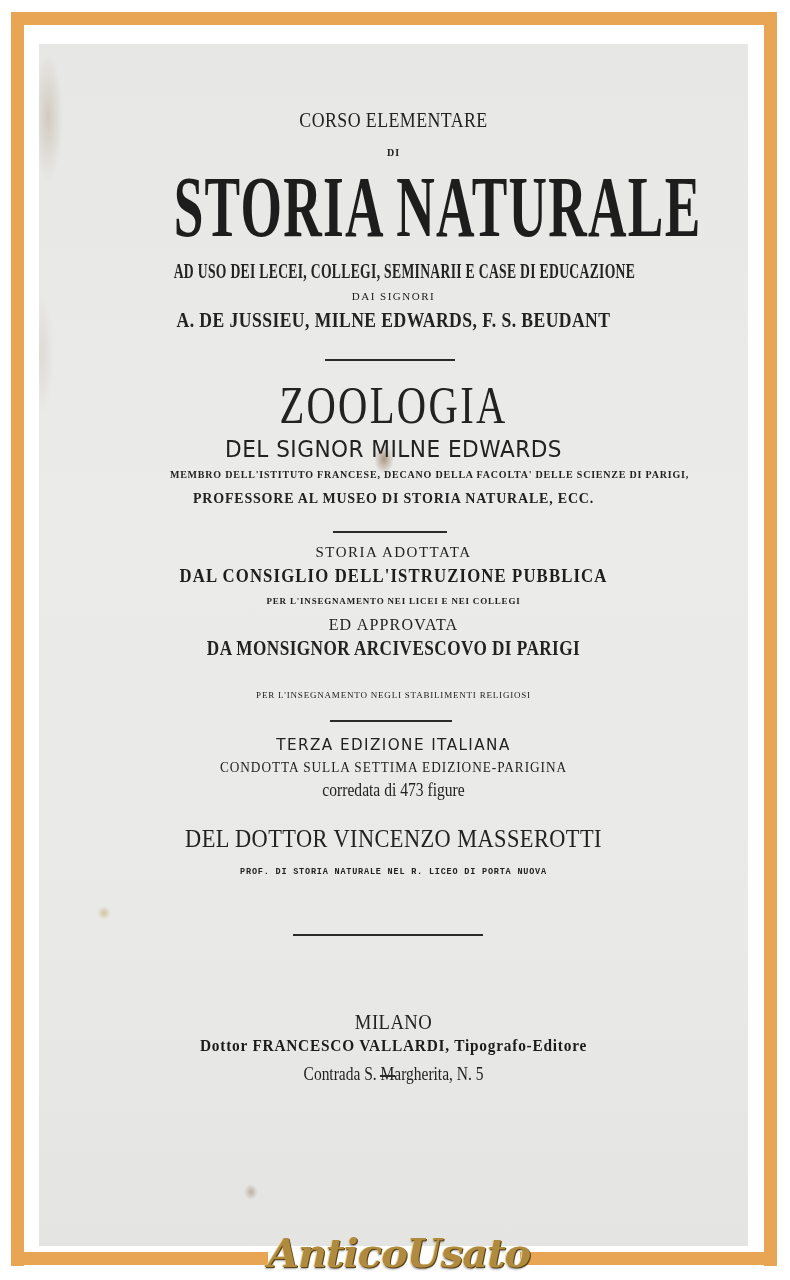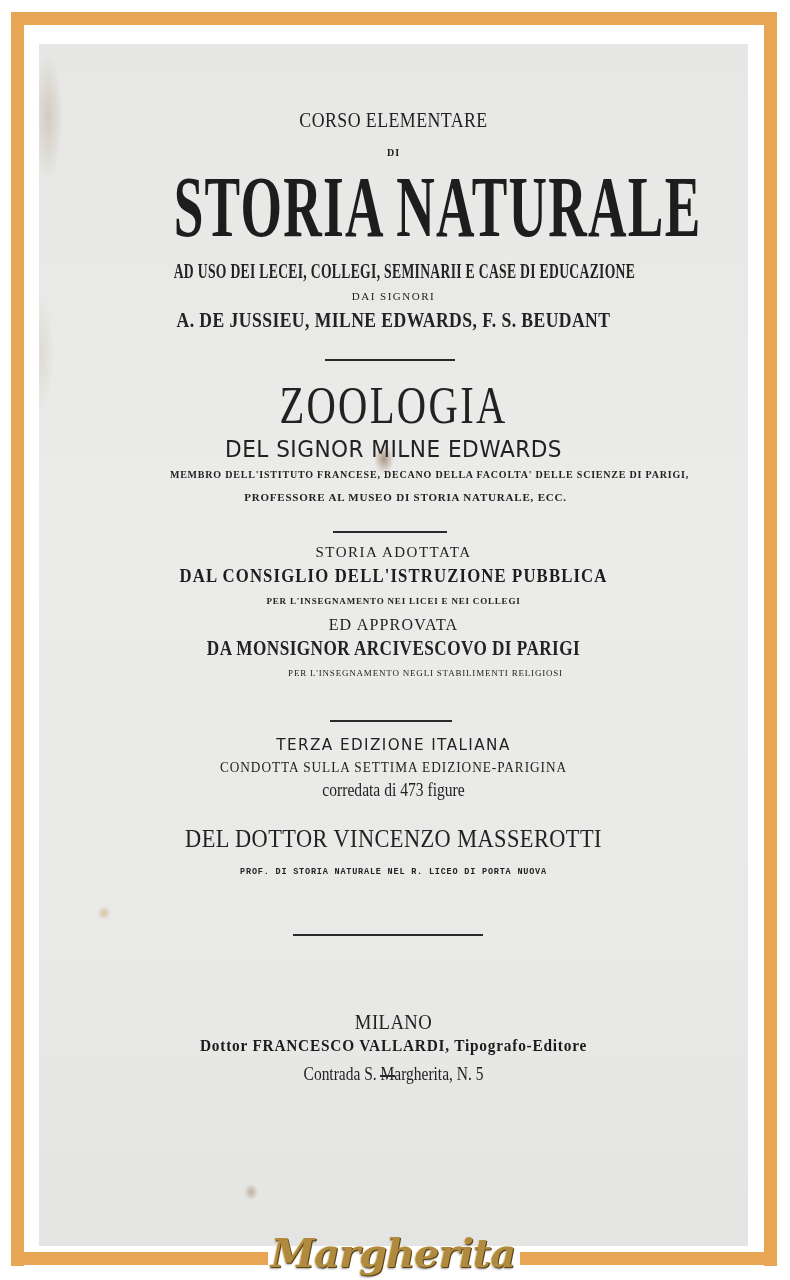--- a/index.html
+++ b/index.html
@@ -52,42 +52,42 @@
   <div class="line" style="top:120px; font-size:86px; font-weight:bold; letter-spacing:2px; transform:scaleX(0.62); color:#1d1d1d;">STORIA NATURALE</div>
   <div class="line" style="top:216px; font-size:22px; font-weight:bold; transform:scaleX(0.62); letter-spacing:0.5px;">AD USO DEI LECEI, COLLEGI, SEMINARII E CASE DI EDUCAZIONE</div>
   <div class="line" style="top:247px; font-size:11px; letter-spacing:1.5px;">DAI SIGNORI</div>
   <div class="line" style="top:266px; font-size:20px; font-weight:bold; letter-spacing:0.5px; transform:scaleX(0.88);">A. DE JUSSIEU, MILNE EDWARDS, F. S. BEUDANT</div>
 
   <div class="rule" style="left:286px; top:315px; width:130px;"></div>
 
   <div class="line" style="top:336px; font-size:52px; letter-spacing:3px; transform:scaleX(0.78);">ZOOLOGIA</div>
   <div class="line" style="top:394px; font-family:'DejaVu Sans', sans-serif; font-size:23px; letter-spacing:0.5px; transform:scaleX(0.94);">DEL SIGNOR MILNE EDWARDS</div>
   <div class="line" style="top:426px; font-size:10px; font-weight:bold; letter-spacing:0.8px;padding-left:36px;">MEMBRO DELL'ISTITUTO FRANCESE, DECANO DELLA FACOLTA' DELLE SCIENZE DI PARIGI,</div>
-  <div class="line" style="top:448px; font-size:11px; font-weight:bold; letter-spacing:0.8px;margin-left:12px;">PROFESSORE AL MUSEO DI STORIA NATURALE, ECC.</div>
+  <div class="line" style="top:448px; font-size:14px; font-weight:bold; letter-spacing:0.8px;">PROFESSORE AL MUSEO DI STORIA NATURALE, ECC.</div>
 
   <div class="rule" style="left:294px; top:487px; width:114px;"></div>
 
   <div class="line" style="top:501px; font-size:15px; letter-spacing:1.5px;">STORIA ADOTTATA</div>
   <div class="line" style="top:523px; font-size:18px; font-weight:bold; letter-spacing:1.2px; transform:scaleX(0.93); color:#1d1d1d;">DAL CONSIGLIO DELL'ISTRUZIONE PUBBLICA</div>
   <div class="line" style="top:553px; font-size:9px; font-weight:bold; letter-spacing:0.8px;">PER L'INSEGNAMENTO NEI LICEI E NEI COLLEGI</div>
   <div class="line" style="top:573px; font-size:16px; letter-spacing:1.2px;">ED APPROVATA</div>
   <div class="line" style="top:594px; font-size:20px; font-weight:bold; letter-spacing:0.5px; transform:scaleX(0.86);">DA MONSIGNOR ARCIVESCOVO DI PARIGI</div>
-  <div class="line" style="top:625px; font-size:9px; letter-spacing:0.8px;margin-left:32px;">PER L'INSEGNAMENTO NEGLI STABILIMENTI RELIGIOSI</div>
+  <div class="line" style="top:647px; font-size:9px; letter-spacing:0.8px;">PER L'INSEGNAMENTO NEGLI STABILIMENTI RELIGIOSI</div>
 
   <div class="rule" style="left:291px; top:676px; width:122px;"></div>
 
   <div class="line" style="top:693px; font-family:'DejaVu Sans', sans-serif; font-size:16px; letter-spacing:1.5px; transform:scaleX(0.95);">TERZA EDIZIONE ITALIANA</div>
   <div class="line" style="top:717px; font-size:14px; letter-spacing:1px; transform:scaleX(0.95);">CONDOTTA SULLA SETTIMA EDIZIONE-PARIGINA</div>
   <div class="line" style="top:736px; font-size:19px; transform:scaleX(0.82);">corredata di 473 figure</div>
   <div class="line" style="top:782px; font-size:26px; letter-spacing:0.5px; transform:scaleX(0.86);">DEL DOTTOR VINCENZO MASSEROTTI</div>
   <div class="line" style="top:824px; font-size:8.5px; font-weight:bold; letter-spacing:0.8px;font-family:Liberation Mono, monospace;">PROF. DI STORIA NATURALE NEL R. LICEO DI PORTA NUOVA</div>
 
   <div class="rule" style="left:254px; top:890px; width:190px;"></div>
 
   <div class="line" style="top:967px; font-size:22px; letter-spacing:0.5px; transform:scaleX(0.85);">MILANO</div>
   <div class="line" style="top:994px; font-size:16px; font-weight:bold; letter-spacing:0.8px; transform:scaleX(0.96); color:#1b1b1b;">Dottor FRANCESCO VALLARDI, Tipografo-Editore</div>
   <div class="line" style="top:1021px; font-size:18px; transform:scaleX(0.86);">Contrada S. Margherita, N. 5</div>
 
   <div class="rule" style="left:341px; top:1030px; width:15px; top:1031px;"></div>
 
 </div>
 
-<div class="logo">Margherita</div>
+<div class="logo">AnticoUsato</div>
 
 </body></html>

